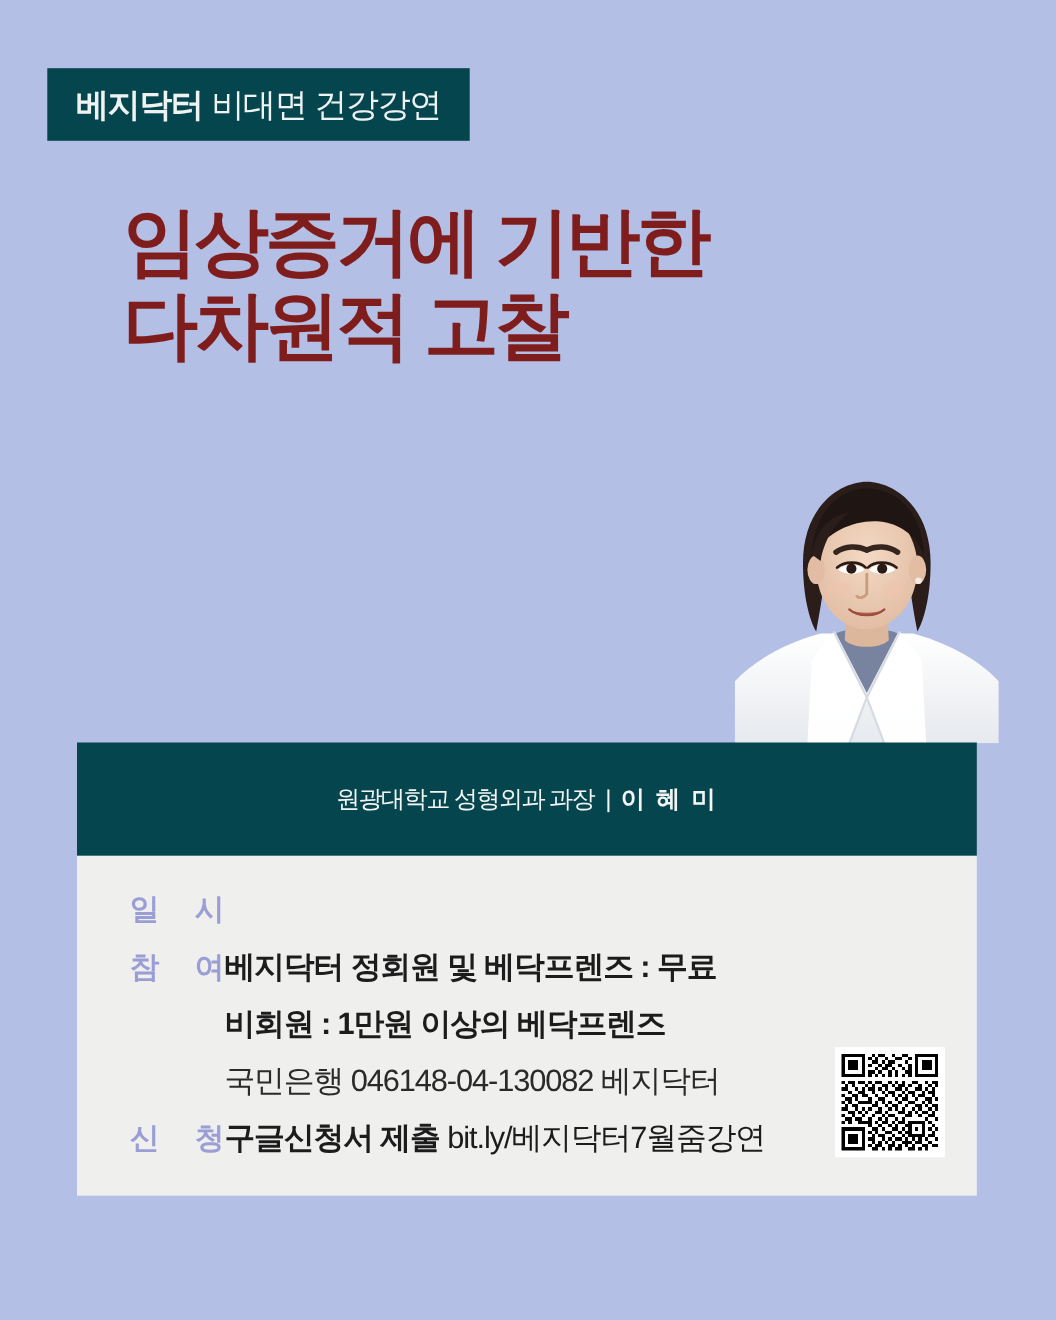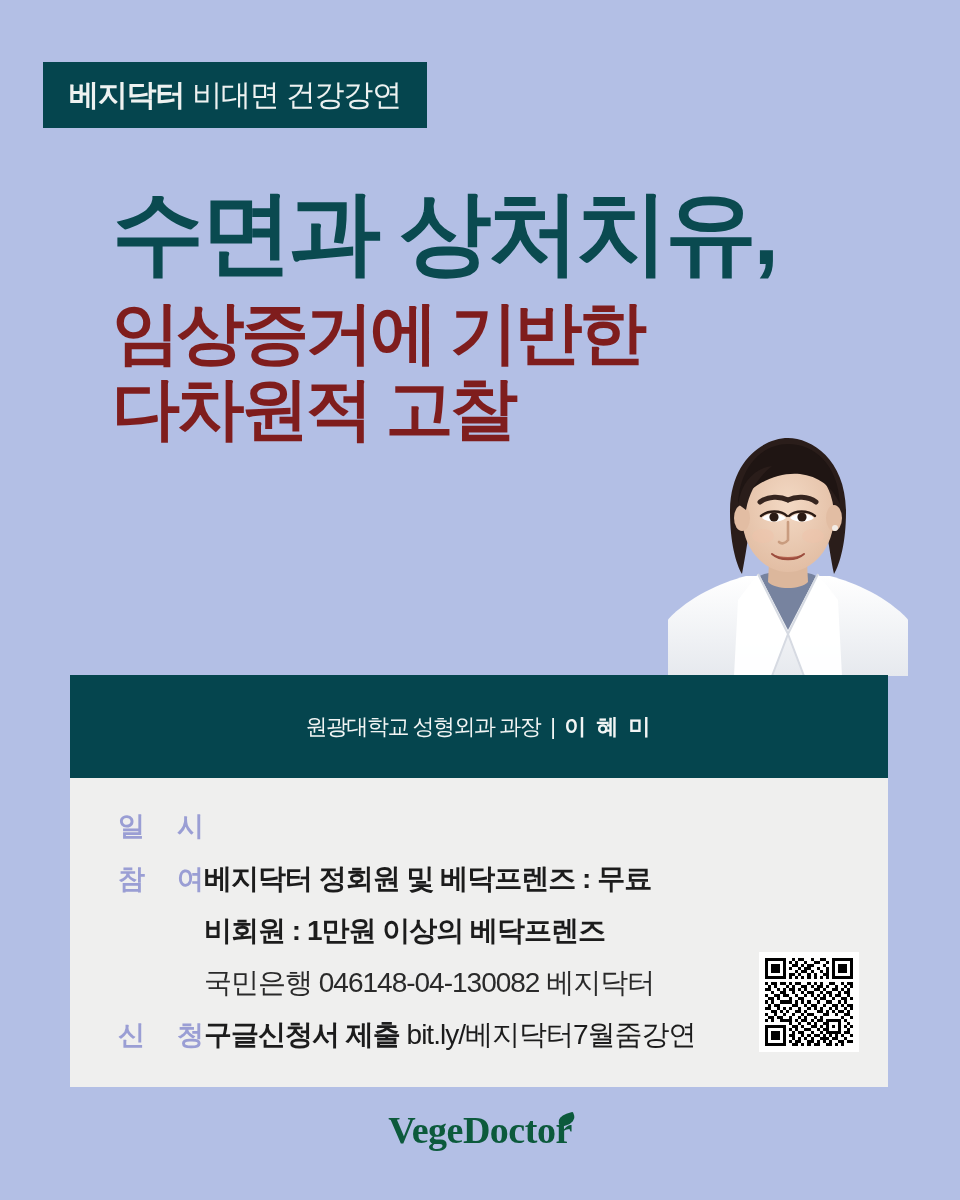--- a/index.html
+++ b/index.html
@@ -130,21 +130,20 @@
 
 <div class="poster">
 
   <div class="header-banner">
     <div class="txt">
       <span class="brand">베지닥터</span><span class="sep"></span><span>비대면 건강강연</span>
     </div>
   </div>
 
   <div class="title-block">
-    <div class="title-line title-1">수면과 상처치유,</div>
     <div class="title-line title-2">임상증거에 기반한</div>
     <div class="title-line title-3">다차원적 고찰</div>
   </div>
 
   <div class="doctor">
     <svg viewBox="0 0 240 252" xmlns="http://www.w3.org/2000/svg">
       <defs>
         <clipPath id="pclip">
             <rect x="0" y="0" width="240" height="252"></rect>
           </clipPath>
@@ -299,20 +298,14 @@
         <path d="M8 23h1v1H8zM10 23h1v1h-1zM13 23h2v1h-2zM17 23h1v1h-1zM19 23h1v1h-1zM27 23h1v1h-1z"></path>
         <path d="M9 24h1v1H9zM11 24h2v1h-2zM15 24h1v1h-1zM18 24h1v1h-1zM26 24h2v1h-2z"></path>
         <path d="M8 25h2v1H8zM12 25h1v1h-1zM14 25h1v1h-1zM16 25h2v1h-2zM19 25h1v1h-1zM21 25h1v1h-1zM23 25h1v1h-1zM25 25h1v1h-1zM28 25h1v1h-1z"></path>
         <path d="M9 26h1v1H9zM11 26h1v1h-1zM13 26h1v1h-1zM15 26h1v1h-1zM18 26h2v1h-2zM20 26h1v1h-1zM22 26h2v1h-2zM26 26h1v1h-1z"></path>
         <path d="M8 27h1v1H8zM10 27h2v1h-2zM14 27h2v1h-2zM17 27h1v1h-1zM19 27h1v1h-1zM21 27h1v1h-1zM24 27h2v1h-2zM27 27h2v1h-2z"></path>
         <path d="M9 28h2v1H9zM12 28h1v1h-1zM14 28h1v1h-1zM16 28h2v1h-2zM20 28h2v1h-2zM23 28h1v1h-1zM25 28h1v1h-1z"></path>
       </g>
     </svg>
   </div>
 
-  <div class="footer-logo">
-    <span class="logo-txt">
-      <span>VegeDoctor</span>
-      <span class="leaf"></span>
-    </span>
-  </div>
 
 </div>
 
 </body></html>

